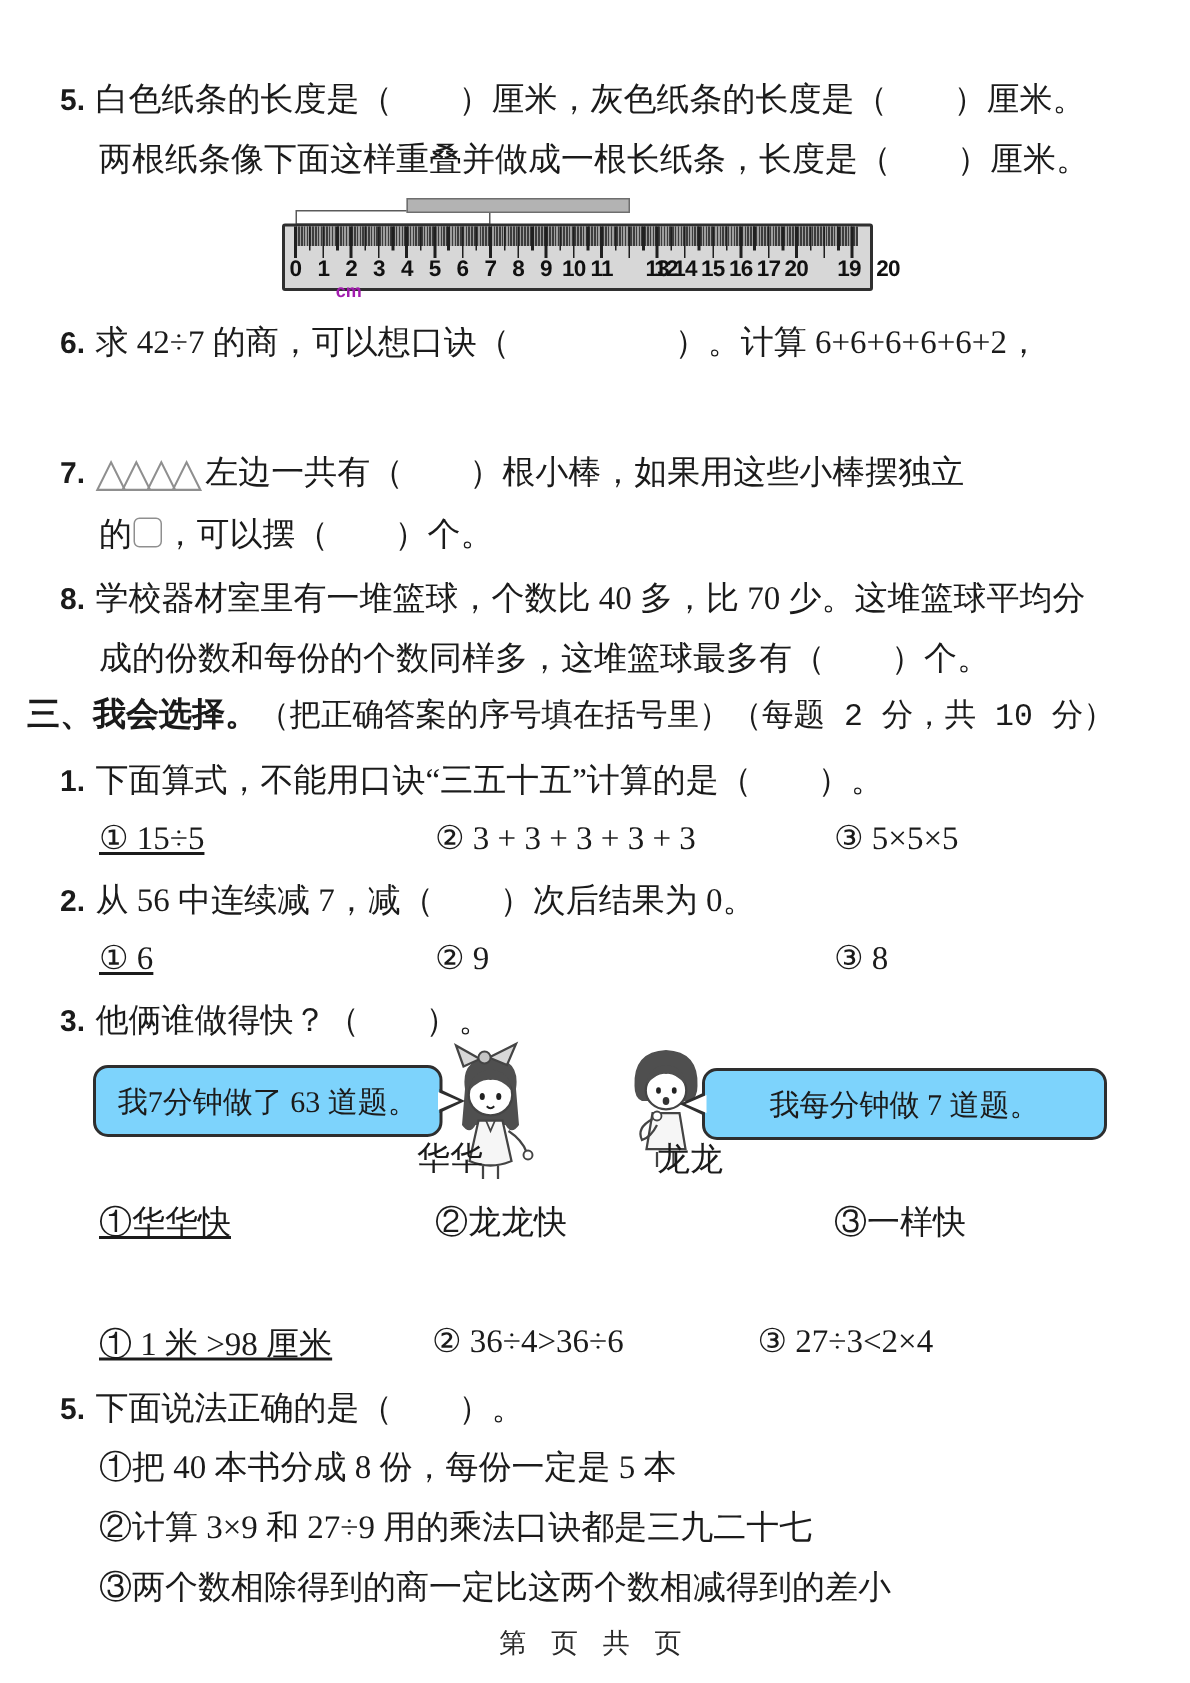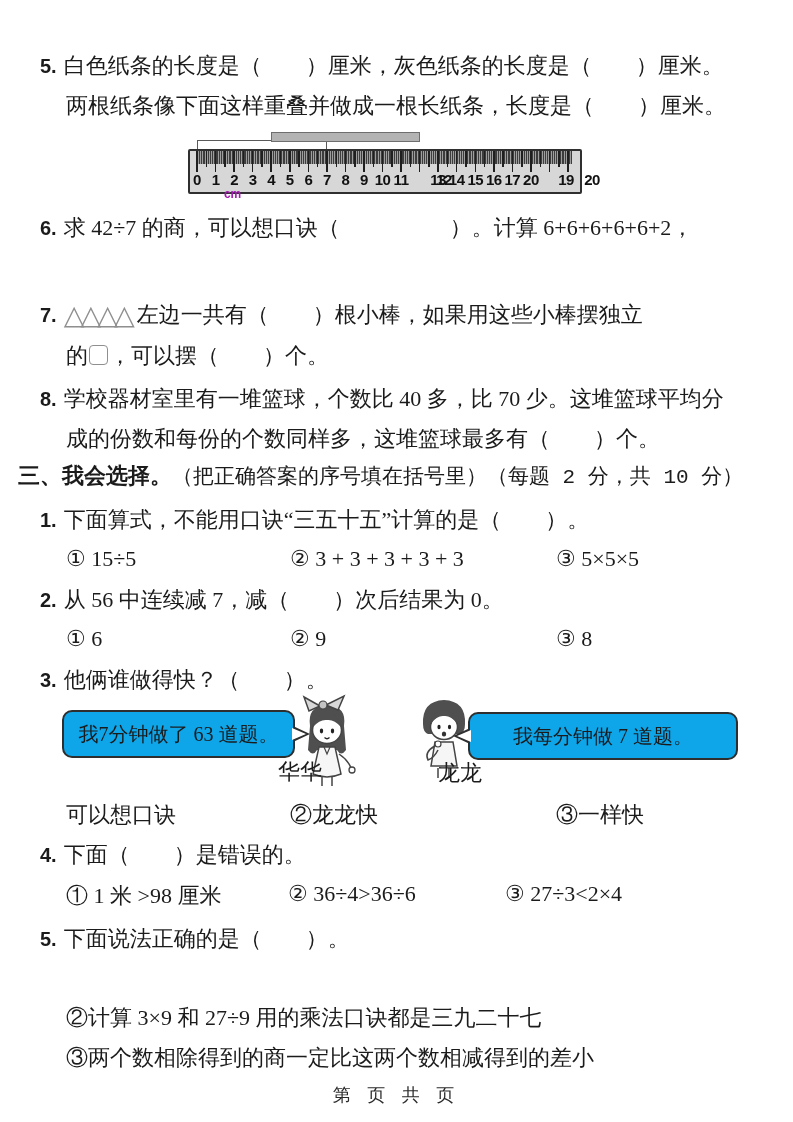--- a/index.html
+++ b/index.html
@@ -9,40 +9,40 @@
   .line{font-size:22px;line-height:27px;}
   .q-num{font-family:"Liberation Sans","DejaVu Sans",sans-serif;font-weight:700;font-size:20px;margin-right:7px;}
   .sec-bold{font-weight:900;font-size:22px;}
   .sec-rest{font-size:21px;font-family:Liberation Mono, monospace;}
   .shapes{color:#8f8f8f;font-size:27px;letter-spacing:-4px;margin-right:6px;vertical-align:-2px;}
   .sq-icon{display:inline-block;width:17px;height:18px;border:1.6px solid #8f8f8f;border-radius:4px;
            background:#fff;vertical-align:-2px;margin:0 1px;}
   
   .opts{left:0;width:100%;height:27px;font-size:22px;}
   .opts span{position:absolute;white-space:nowrap;}
-  .opts .o1{left:66px;} .opts .o2{left:290px;} .opts .o3{left:556px;}
+  .opts .o1{left:66px;text-decoration:underline;} .opts .o2{left:290px;} .opts .o3{left:556px;}
   .opts.q4row .o2{left:288px;} .opts.q4row .o3{left:505px;}
   
   .figure-ruler{position:absolute;left:186px;top:130px;width:402px;height:68px;}
   .strip{position:absolute;box-sizing:border-box;height:10px;border:1.5px solid #5a5a5a;}
   .strip.white{background:#ffffff;top:10px;z-index:1;}
   .strip.gray{background:#b3b3b3;border-color:#6e6e6e;top:2px;z-index:2;}
   .ruler{position:absolute;left:2px;top:19px;width:394px;height:45px;box-sizing:border-box;
          background:#d7d7d7;border:2px solid #2f2f2f;border-radius:2px;z-index:3;}
   .mmband{position:absolute;left:7px;right:8px;top:0;height:13px;
           background:repeating-linear-gradient(90deg,#3d3d3d 0px,#3d3d3d 1px,#9e9e9e 1px,#9e9e9e 1.86px);}
   .tick{position:absolute;top:0;width:1.5px;background:#1f1f1f;}
   .tick.cm{height:21px;} .tick.half{height:16px;}
   .tick-label{position:absolute;top:20px;transform:translateX(-50%);
               font-family:"Liberation Sans","DejaVu Sans",sans-serif;font-size:15px;font-weight:600;letter-spacing:-0.5px;color:#111;}
   .cm-unit{position:absolute;top:36px;font-family:"Liberation Sans","DejaVu Sans",sans-serif;
            font-size:12px;font-weight:600;color:#a21caf;}
   
   .bubble{position:absolute;box-sizing:border-box;height:48px;border:2px solid #2e2e2e;border-radius:10px;
-          background:#0ea5e9;font-size:20px;display:flex;align-items:center;justify-content:center;padding:0 8px;z-index:2;}
+          background:#7dd3fc;font-size:20px;display:flex;align-items:center;justify-content:center;padding:0 8px;z-index:2;}
   .tail{position:absolute;width:0;height:0;}
   .tail.r-out{right:-17px;top:14px;border-top:8px solid transparent;border-bottom:8px solid transparent;border-left:17px solid #2e2e2e;}
   .tail.r-in{right:-13px;top:16px;border-top:6px solid transparent;border-bottom:6px solid transparent;border-left:14px solid #fff;}
   .tail.l-out{left:-17px;top:14px;border-top:8px solid transparent;border-bottom:8px solid transparent;border-right:17px solid #2e2e2e;}
   .tail.l-in{left:-13px;top:16px;border-top:6px solid transparent;border-bottom:6px solid transparent;border-right:14px solid #fff;}
   .char-name{font-size:22px;}
   .footer{left:0;top:1083px;width:100%;text-align:center;font-size:18px;letter-spacing:6px;color:#2a2a2a;}
 </style>
 </head>
 <body>
@@ -208,37 +208,37 @@
   </svg>
   <div class="abs char-name" style="left:438px;top:758px">龙龙</div>
 
   <div class="bubble" style="left:468px;top:712px;width:270px">
     <span>我每分钟做 7 道题。</span>
     <div class="tail l-out"></div>
     <div class="tail l-in"></div>
   </div>
 
   <div class="abs opts" style="top:800px">
-    <span class="o1">可以想口诀</span>
+    <span class="o1">①华华快</span>
     <span class="o2">②龙龙快</span>
     <span class="o3">③一样快</span>
   </div>
 
-  <div class="abs line" style="left:40px;top:841px">
-    <span class="q-num">4.</span><span>下面（　　）是错误的。</span>
-  </div>
   <div class="abs opts q4row" style="top:881px">
     <span class="o1">① 1 米 &gt;98 厘米</span>
     <span class="o2">② 36÷4&gt;36÷6</span>
     <span class="o3">③ 27÷3&lt;2×4</span>
   </div>
 
   <div class="abs line" style="left:40px;top:925px">
     <span class="q-num">5.</span><span>下面说法正确的是（　　）。</span>
   </div>
+  <div class="abs line" style="left:66px;top:964px">
+    <span>①把 40 本书分成 8 份，每份一定是 5 本</span>
+  </div>
   <div class="abs line" style="left:66px;top:1004px">
     <span>②计算 3×9 和 27÷9 用的乘法口诀都是三九二十七</span>
   </div>
   <div class="abs footer">第 页 共 页</div>
 
   <div class="abs line" style="left:66px;top:1044px">
     <span>③两个数相除得到的商一定比这两个数相减得到的差小</span>
   </div>
 
 </div>

